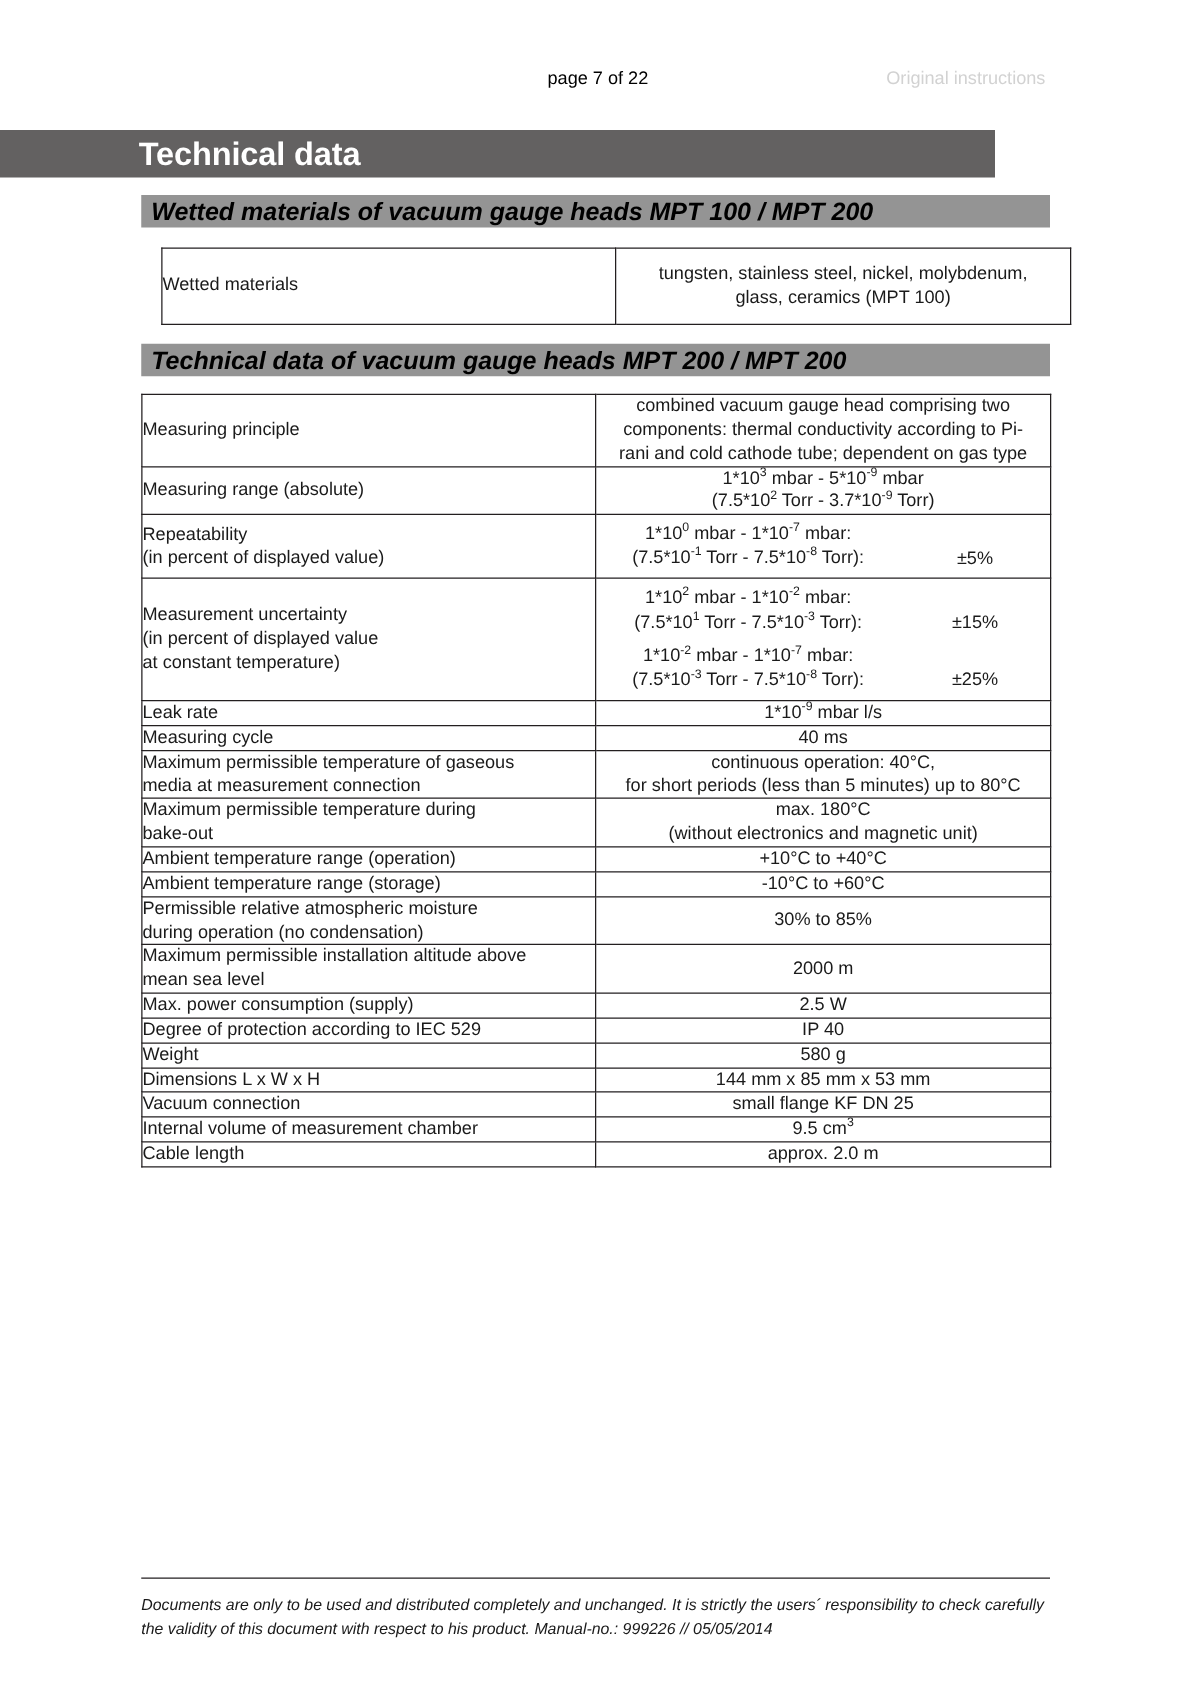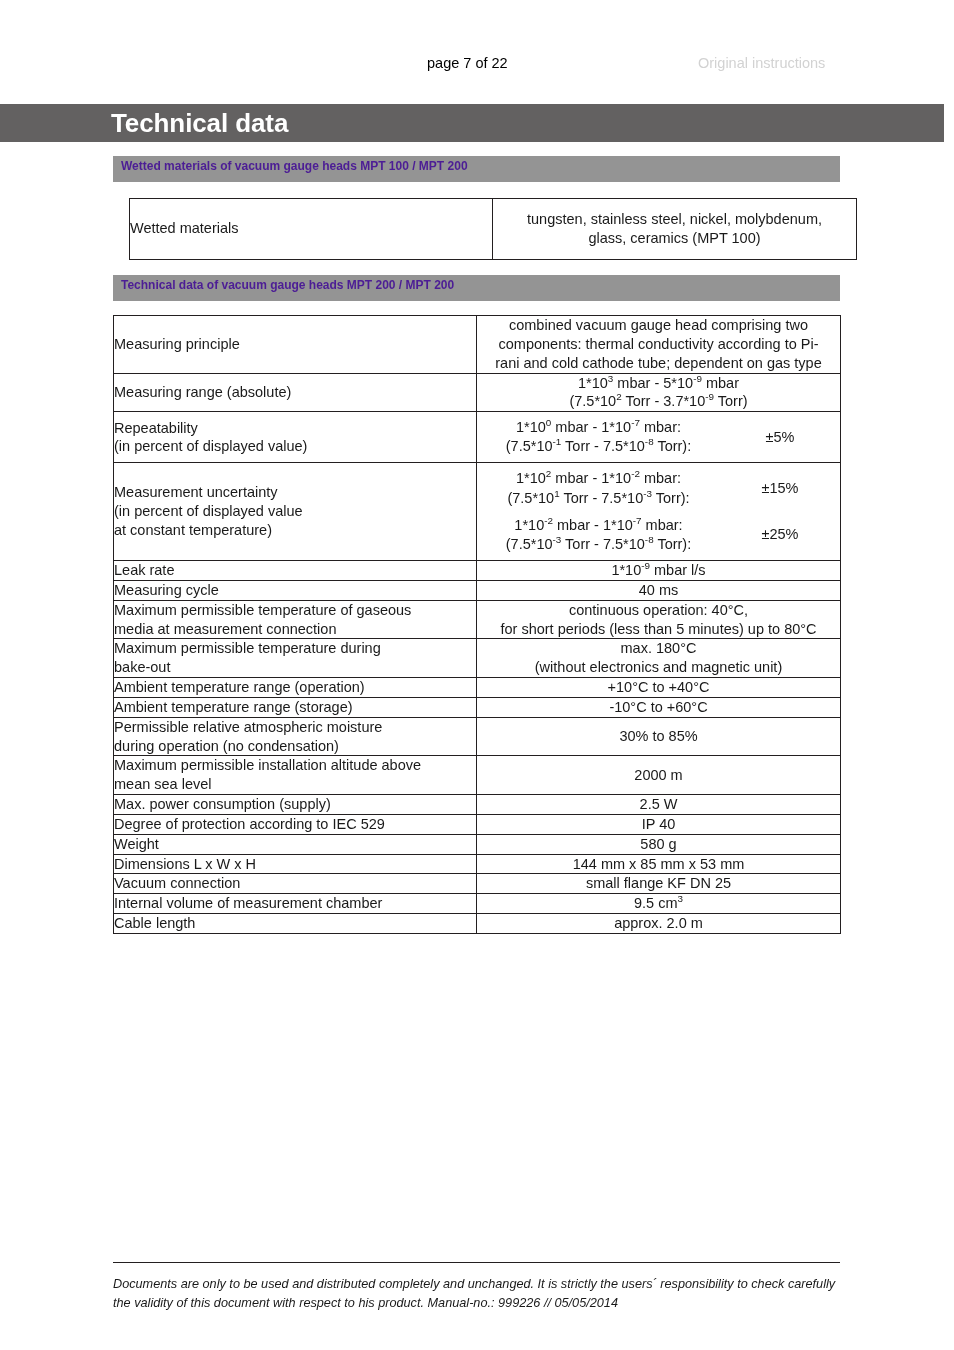--- a/index.html
+++ b/index.html
@@ -13,21 +13,21 @@
     position: relative;
     font-family: "Liberation Sans", sans-serif;
     color: #1a1a1a;
     -webkit-font-smoothing: antialiased;
   }
 
   
   .running-header {
     position: absolute;
     top: 55px;
-    left: 0;
+    left: 11px;
     width: 756px;
     height: 20px;
     text-align: right;
   }
   .page-indicator {
     position: absolute;
     left: 427px;
     top: 0;
     font-size: 14.5px;
     color: #000000;
@@ -40,21 +40,21 @@
     font-size: 14.5px;
     color: #d2d2d2;
     white-space: nowrap;
   }
 
   
   .chapter-bar {
     position: absolute;
     left: 0;
     top: 104px;
-    width: 944px;
+    width: 796px;
     height: 38px;
     background: #636161;
   }
   .chapter-bar .chapter-title {
     position: absolute;
     left: 111px;
     top: 4px;
     font-size: 26px;
     font-weight: bold;
     color: #ffffff;
@@ -66,23 +66,24 @@
     position: absolute;
     left: 113px;
     width: 727px;
     height: 26px;
     background: #949494;
   }
   .section-bar .section-title {
     position: absolute;
     left: 8px;
     top: 3px;
-    font-size: 12px;
+    font-size: 20px;
     font-weight: bold;
-    color: #4c1d95;
+    font-style: italic;
+    color: #000000;
     white-space: nowrap;
   }
   #section-bar-wetted { top: 156px; }
   #section-bar-techdata { top: 275px; }
 
   
   .doc-table {
     position: absolute;
     left: 113px;
     width: 727px;
@@ -129,21 +130,21 @@
   }
   #tech-table .head-label { text-align: left; padding-left: 9px; }
   #tech-table .head-value { text-align: center; }
 
   
   .split-wrap {
     display: block;
   }
   .split-row {
     display: flex;
-    align-items: center;
+    align-items: flex-end;
     justify-content: flex-start;
     padding: 4px 0;
   }
   .split-range {
     flex: 0 0 243px;
     text-align: center;
     white-space: pre-line;
     line-height: 1.32;
   }
   .split-tol {

